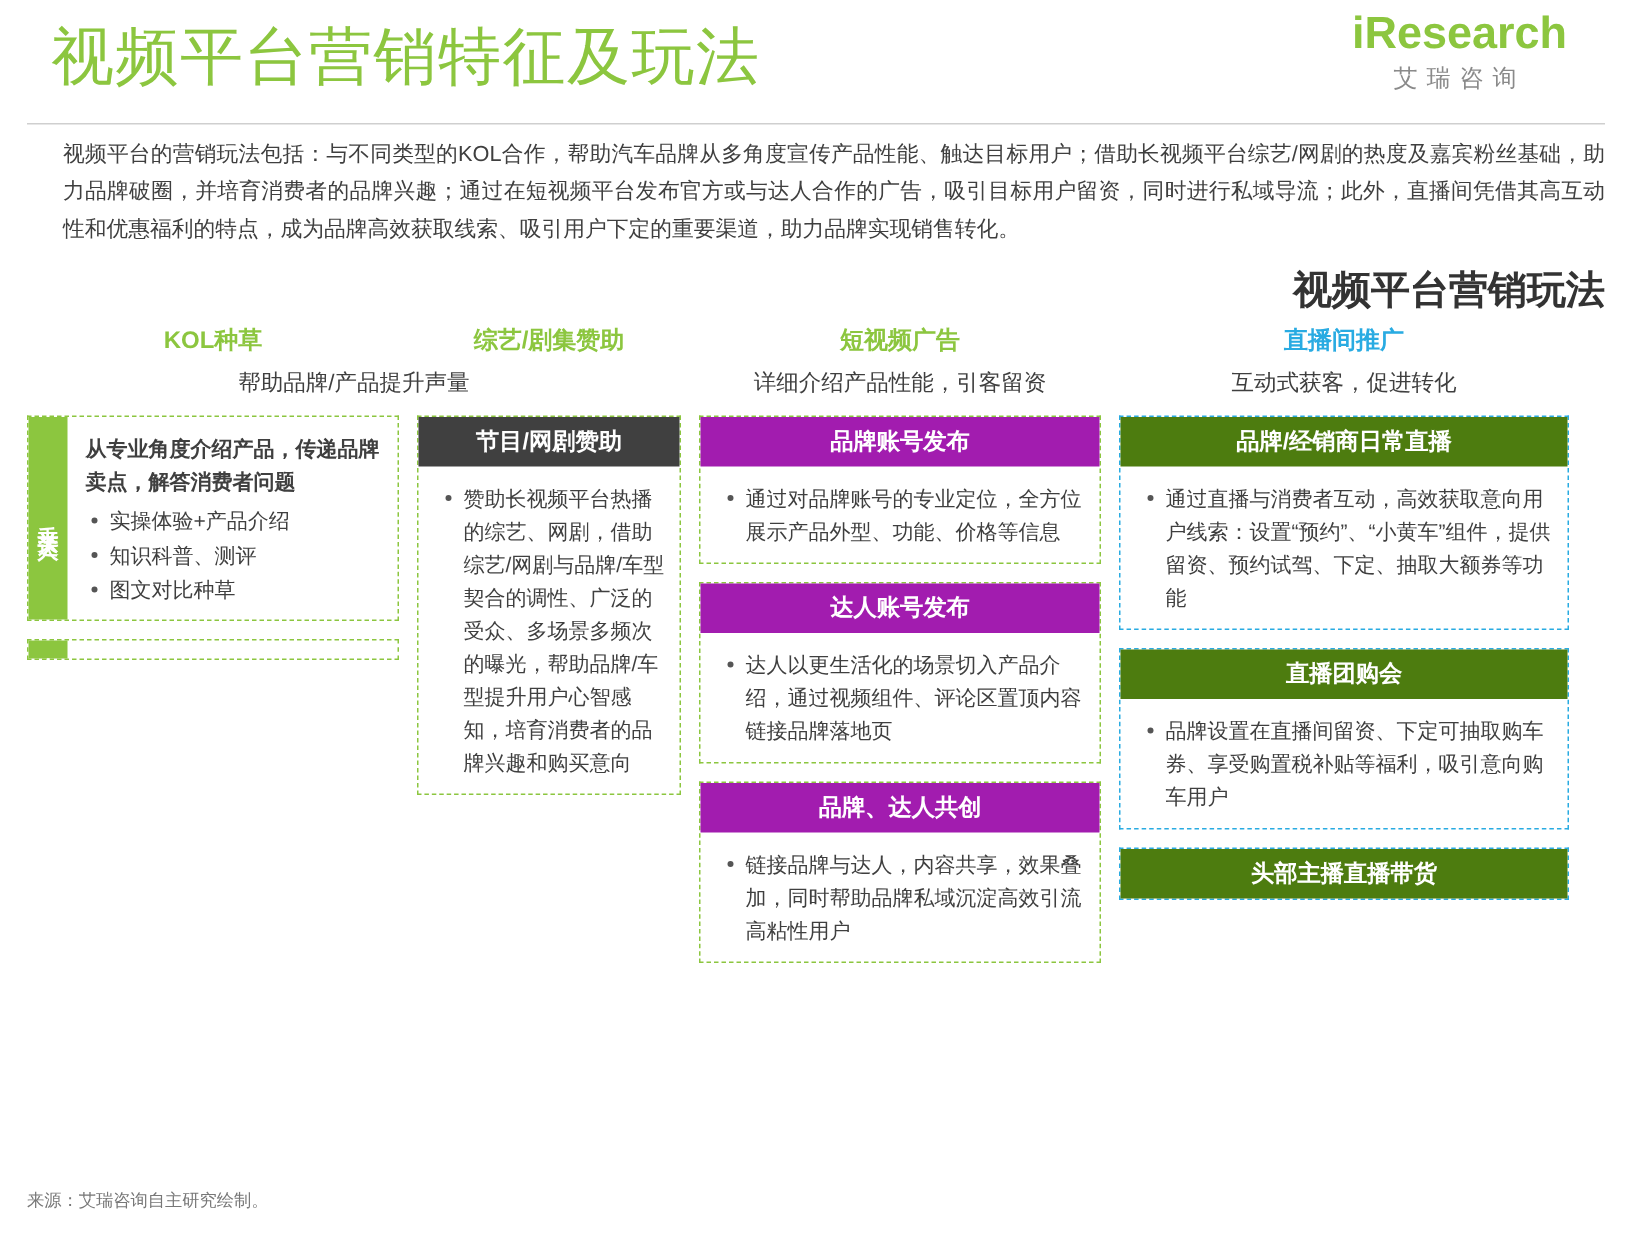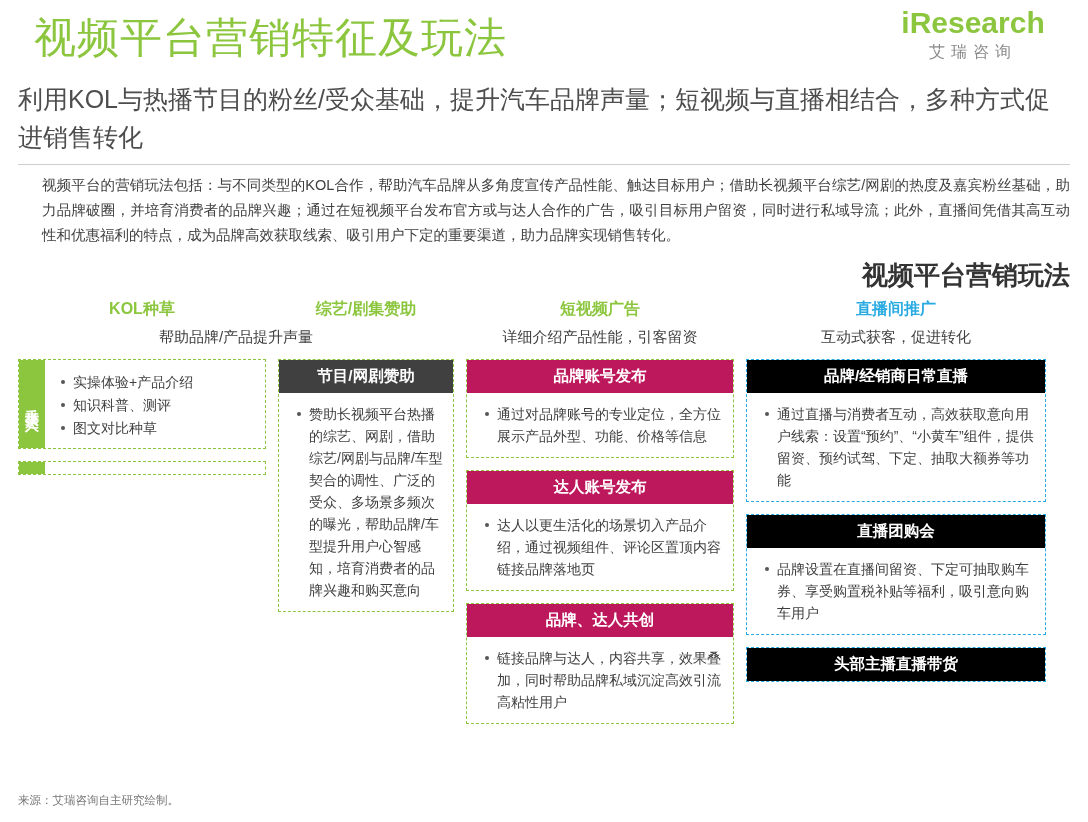--- a/index.html
+++ b/index.html
@@ -176,28 +176,28 @@
     background: #555;
   }
   
   .card {
     border: 1px dashed #8cc63f;
     box-sizing: border-box;
     margin-bottom: 12px;
   }
   .card.blue { border-color: #29abe2; }
   .card-head {
-    background: #be185d;
+    background: #a21caf;
     color: #fff;
     text-align: center;
     font-size: 15.5px;
     font-weight: bold;
     padding: 6px 2px;
   }
-  .card.blue .card-head { background: #000000; }
+  .card.blue .card-head { background: #4d7c0f; }
   .card-body {
     padding: 9px 10px 9px 14px;
     font-size: 14px;
     line-height: 22px;
     color: #3f3f3f;
   }
   .source {
     position: absolute;
     left: 18px;
     bottom: 14px;
@@ -219,21 +219,20 @@
 <div class="page">
 
   <div class="header">
     <div class="main-title">视频平台营销特征及玩法</div>
     <div class="logo">
       <div class="logo-top"><span class="i-letter">i</span><span class="r-word">Research</span></div>
       <div class="logo-sub">艾瑞咨询</div>
     </div>
   </div>
 
-  <div class="subtitle">利用KOL与热播节目的粉丝/受众基础，提升汽车品牌声量；短视频与直播相结合，多种方式促进销售转化</div>
 
   <hr class="rule">
 
   <div class="intro">视频平台的营销玩法包括：与不同类型的KOL合作，帮助汽车品牌从多角度宣传产品性能、触达目标用户；借助长视频平台综艺/网剧的热度及嘉宾粉丝基础，助力品牌破圈，并培育消费者的品牌兴趣；通过在短视频平台发布官方或与达人合作的广告，吸引目标用户留资，同时进行私域导流；此外，直播间凭借其高互动性和优惠福利的特点，成为品牌高效获取线索、吸引用户下定的重要渠道，助力品牌实现销售转化。</div>
 
   <div class="section-title">视频平台营销玩法</div>
 
   <div class="head-row">
     <div class="col col-1">
       <div class="col-cat cat-green">KOL种草</div>
@@ -260,20 +259,21 @@
       <div class="col-desc">互动式获客，促进转化</div>
     </div>
   </div>
 
   <div class="body-cols">
 
     <div class="col col-1">
       <div class="vcard">
         <div class="vlabel">垂类达人</div>
         <div class="vcard-body">
+          <div class="vcard-lead">从专业角度介绍产品，传递品牌卖点，解答消费者问题</div>
           <ul class="bul">
             <li>实操体验+产品介绍</li>
             <li>知识科普、测评</li>
             <li>图文对比种草</li>
           </ul>
         </div>
       </div>
       <div class="vcard">
         <div class="vlabel">生活达人</div>
       </div>

